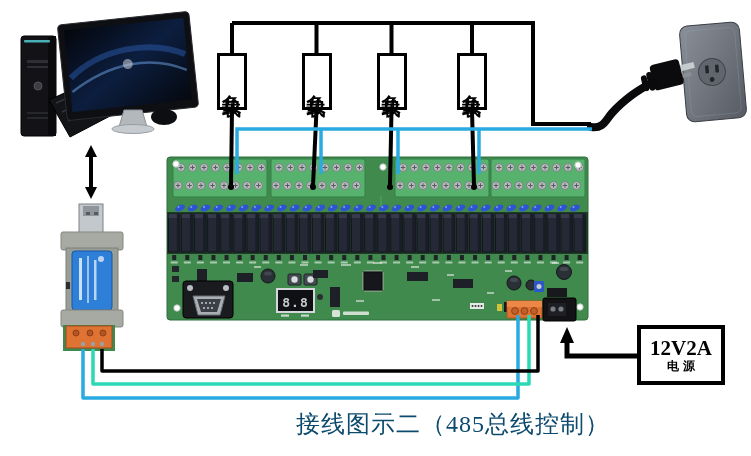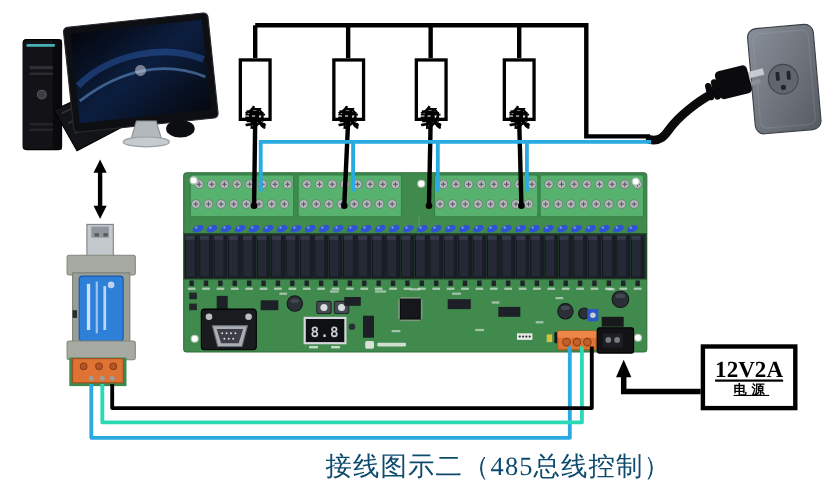--- a/index.html
+++ b/index.html
@@ -3,23 +3,23 @@
 <meta charset="utf-8">
 <style>
   html,body{margin:0;padding:0;background:#fff;}
   #stage{position:relative;width:751px;height:456px;background:#fff;overflow:hidden;
          font-family:"Liberation Serif","DejaVu Serif",serif;}
   #scene{position:absolute;left:0;top:0;}
   .load-box{position:absolute;top:53px;width:30px;height:57px;box-sizing:border-box;
     border:3px solid #000;background:#fff;display:flex;align-items:center;justify-content:center;
     writing-mode:vertical-rl;text-orientation:upright;font-size:19px;font-weight:700;color:#000;
     letter-spacing:2px;line-height:1;}
-  .psu-box{position:absolute;left:637px;top:313px;width:88px;height:60px;box-sizing:border-box;
+  .psu-box{position:absolute;left:637px;top:325px;width:88px;height:60px;box-sizing:border-box;
     border:4px solid #000;background:#fff;display:flex;flex-direction:column;align-items:center;
-    justify-content:center;color:#000;text-decoration:underline;}
+    justify-content:center;color:#000;}
   .psu-line1{font-size:21px;font-weight:700;line-height:1.15;}
   .psu-line2{font-size:12px;font-weight:700;line-height:1.15;letter-spacing:0.35em;text-indent:0.35em;}
   .caption{position:absolute;left:140px;top:408px;width:470px;text-align:right;font-size:24px;
     color:#0c4a6e;letter-spacing:1px;}
 </style>
 </head>
 <body>
 
 <div id="stage">
 

